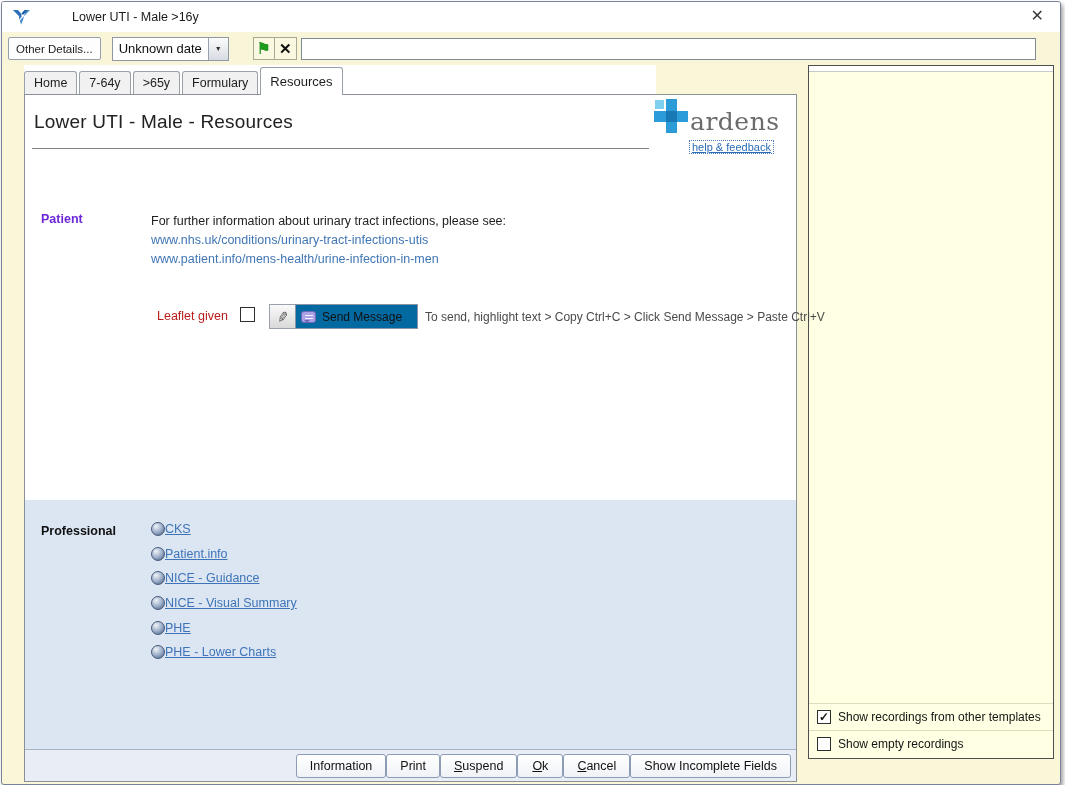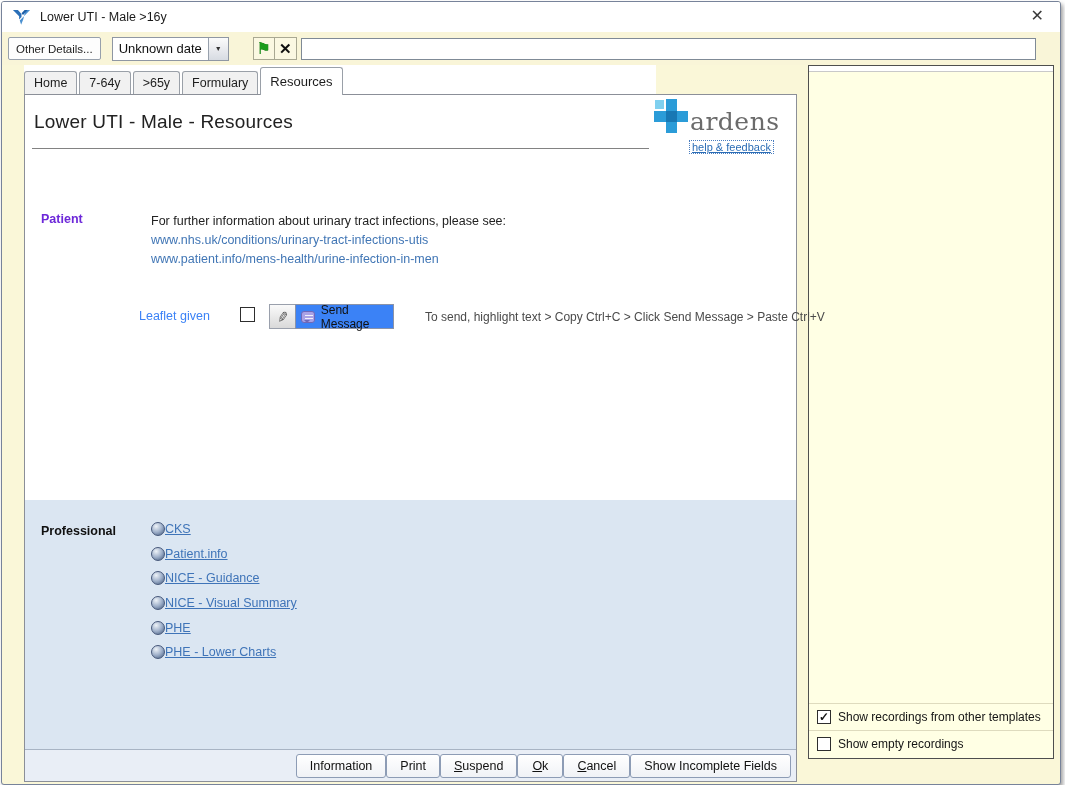--- a/index.html
+++ b/index.html
@@ -7,21 +7,21 @@
 
   #window {
     position:relative; width:1060px; height:784px; margin:1px 0 0 1px;
     background:#faf7d8; border:1px solid #77839a; border-radius:3px;
     box-shadow:2px 3px 4px rgba(0,0,0,.38);
     overflow:hidden;
   }
 
   
   .titlebar{ position:absolute; top:0; left:0; right:0; height:30px; background:#ffffff;
-    display:flex; align-items:center; padding:0 10px; }
+    display:flex; align-items:center; padding:0 10px;gap:32px; }
   .titlebar .app-icon{ width:19px; height:19px; display:inline-block; }
   .titlebar .title{ margin-left:9px; font-size:12.5px; color:#1a1a1a; }
   .close-btn{ position:absolute; right:16px; top:5px; font-size:16px; color:#3a3a3a;
     line-height:18px; cursor:default; }
 
   
   .toolbar{ position:absolute; top:30px; left:0; right:0; height:33px; background:#f9f5d8;
     display:flex; align-items:center; padding:0 6px; }
   .btn-other{ height:23px; font-size:11.5px; padding:0 7px; background:#fdfdfd;
     border:1px solid #97a0ac; border-radius:2px; color:#222; }
@@ -62,30 +62,30 @@
   .ardens-brand{ position:absolute; left:38px; top:10px; font-family:"DejaVu Serif", serif;
     font-size:25px; color:#6b6b6b; letter-spacing:0.5px; }
   .help-link{ position:absolute; left:37px; top:43px; font-size:11px; color:#2a6cb5;
     text-decoration:underline; border:1px dotted #4a7ec0; padding:0 2px; white-space:nowrap; }
 
   
   .section-label{ position:absolute; left:16px; font-size:12.5px; font-weight:bold; color:#6d28d9; }
   .patient-block{ position:absolute; left:126px; top:117px; font-size:12.5px; color:#222; line-height:19px; }
   .patient-block .weblink{ color:#4176b5; text-decoration:none; display:block; }
 
-  .leaflet-label{ position:absolute; left:114px; top:214px; font-size:12.5px; color:#3b82f6; }
+  .leaflet-label{ position:absolute; left:132px; top:214px; font-size:12.5px; color:#b91c1c; }
   .cb{ width:15px; height:15px; background:#fff; border:1px solid #2e2e2e; display:flex;
     align-items:center; justify-content:center; font-size:12px; font-weight:bold; color:#151515; line-height:13px; }
   .leaflet-cb{ position:absolute; left:215px; top:212px; }
   .pencil-btn{ position:absolute; left:244px; top:209px; width:27px; height:25px;
     background:linear-gradient(#fafafa,#d9d9d9); border:1px solid #9aa0ac;
     display:flex; align-items:center; justify-content:center; }
   .pencil-glyph{ font-size:14px; color:#555; transform:scaleX(-1) rotate(10deg); }
-  .send-btn{ position:absolute; left:270px; top:209px; width:99px; height:25px;
-    background:#3b82f6; border:1px solid #8a93a8; display:flex; align-items:center;
+  .send-btn{ position:absolute; left:270px; top:209px; width:123px; height:25px;
+    background:#0369a1; border:1px solid #8a93a8; display:flex; align-items:center;
     padding-left:5px; gap:6px; font-size:12px; color:#111; }
   .bubble-icon{ position:relative; width:15px; height:12px; background:#a9a2e6;
     border:1px solid #6f68b8; border-radius:3px; }
   .bubble-icon::before{ content:""; position:absolute; left:3px; top:3px; width:8px; height:1px; background:#f2f1fb;
     box-shadow:0 3px 0 #f2f1fb; }
   .bubble-icon::after{ content:""; position:absolute; left:2px; bottom:-4px; border:3px solid transparent;
     border-top-color:#6f68b8; }
   .send-hint{ position:absolute; left:400px; top:215px; font-size:12px; color:#4a4a4a; white-space:nowrap; }
 
   

